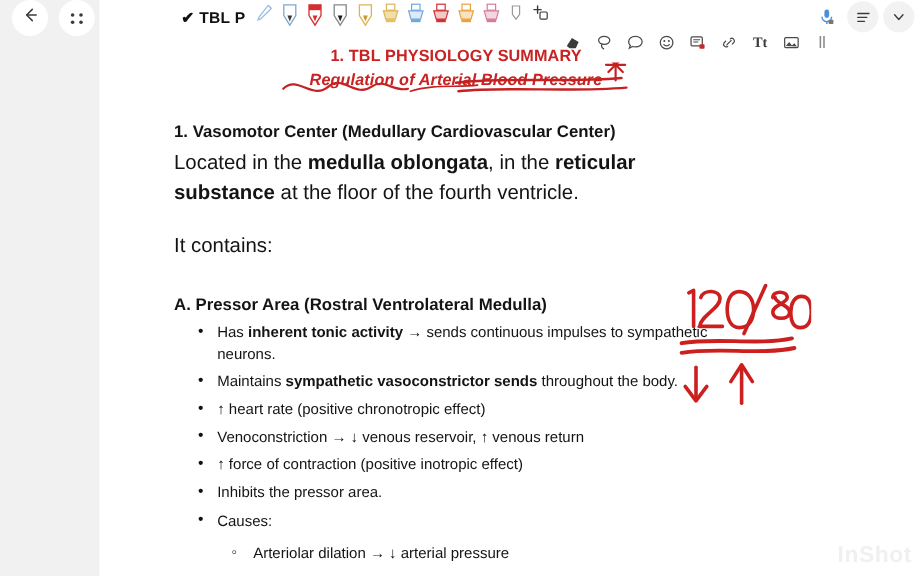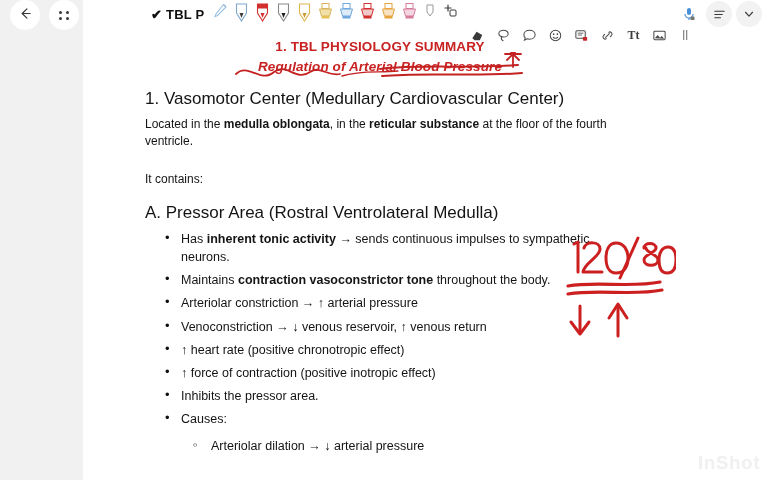--- a/index.html
+++ b/index.html
@@ -68,22 +68,22 @@
 
   h1.title {
     text-align: center; color: #c82222; font-size: 13.5px; font-weight: bold;
     letter-spacing: .1px; margin: 6px 0 0 0;
   }
   h2.subtitle {
     text-align: center; color: #c82222; font-size: 13.5px; font-weight: bold;
     font-style: italic; margin: 5px 0 0 0; letter-spacing: .1px;
   }
 
-  .h-sec { font-size: 17px; font-weight: normal; margin-top: 14px; line-height: 1.35; }
-  .para  { font-size: 12px; line-height: 1.45; margin-top: 5px; }
+  .h-sec { font-size: 14px; font-weight: bold; margin-top: 26px; line-height: 1.35; }
+  .para  { font-size: 17px; line-height: 1.45; margin-top: 5px; }
   .para.tight { margin-top: 20px; }
   .para b, .h-sec b { font-weight: bold; }
 
   ul.lvl1 { list-style: none; margin: 5px 0 0 0; padding: 0; }
   ul.lvl1 > li {
     position: relative; padding-left: 36px; font-size: 12.5px; line-height: 1.45;
     margin-top: 5px;
   }
   ul.lvl1 > li::before {
     content: "\2022"; position: absolute; left: 20px; top: -1px; font-size: 13px; color: #111;
@@ -339,28 +339,27 @@
       <div class="para">
         <span>Located in the </span><b>medulla oblongata</b><span>, in the </span><b>reticular substance</b><span> at the floor of the fourth ventricle.</span>
       </div>
 
       <div class="para tight"> It contains:</div>
 
       <div class="h-sec">A. Pressor Area (Rostral Ventrolateral Medulla)</div>
 
       <ul class="lvl1">
         <li><span>Has </span><b>inherent tonic activity</b><span> → sends continuous impulses to sympathetic neurons.</span></li>
-        <li><span>Maintains </span><b>contraction vasoconstrictor tone</b><span> throughout the body.</span></li>
+        <li><span>Maintains </span><b>sympathetic vasoconstrictor sends</b><span> throughout the body.</span></li>
       </ul>
 
 
       <ul class="lvl1">
-        <li>Arteriolar constriction → ↑ arterial pressure</li>
+        <li>↑ heart rate (positive chronotropic effect)</li>
         <li>Venoconstriction → ↓ venous reservoir, ↑ venous return</li>
-        <li>↑ heart rate (positive chronotropic effect)</li>
         <li>↑ force of contraction (positive inotropic effect)</li>
       </ul>
 
 
       <ul class="lvl1">
         <li>Inhibits the pressor area.</li>
         <li>Causes:</li>
       </ul>
 
       <ul class="lvl2">

